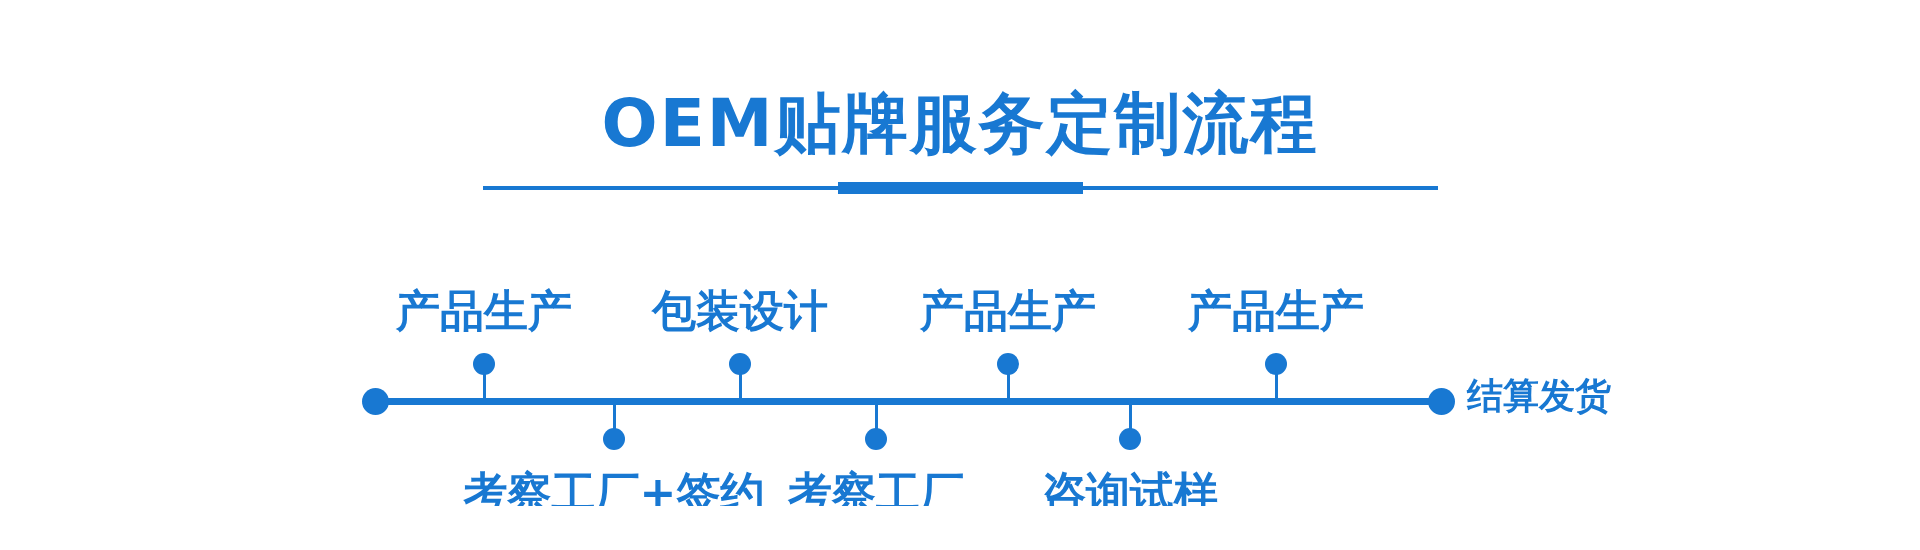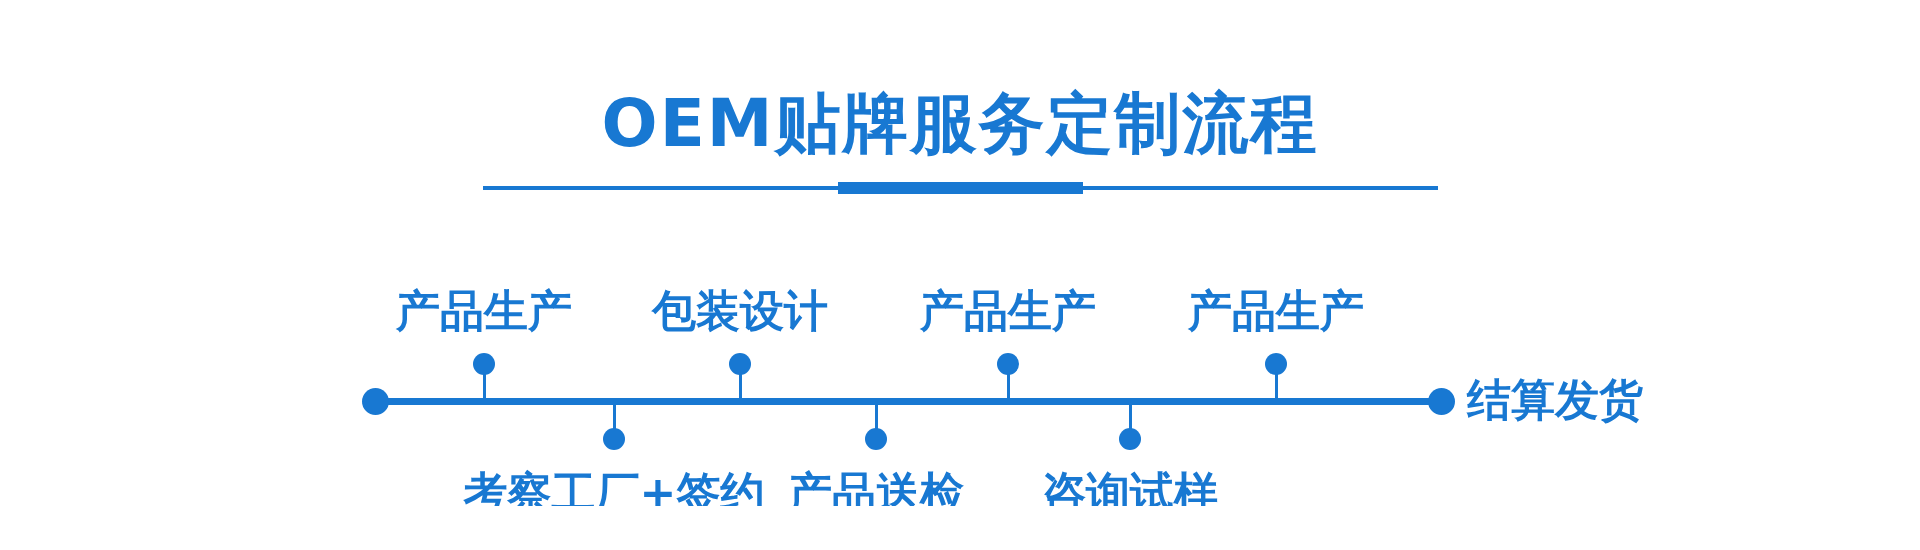--- a/index.html
+++ b/index.html
@@ -106,21 +106,21 @@
     color: var(--accent);
   }
   .node.above .step-label { bottom: 68px; }
   .node.below .step-label { top: 70px; }
 
   .end-label {
     position: absolute;
     left: 1467px;
     top: 357px;
     white-space: nowrap;
-    font-size: 44px;
+    font-size: 36px;
     line-height: 1;
     font-weight: bold;
     color: var(--accent);
   }
 </style>
 </head>
 <body>
 
 <div class="canvas">
 
@@ -144,21 +144,21 @@
     <div class="dot"></div>
   </div>
 
   <div class="node above n3">
     <div class="step-label">包装设计</div>
     <div class="stem"></div>
     <div class="dot"></div>
   </div>
 
   <div class="node below n4">
-    <div class="step-label">产品送检</div>
+    <div class="step-label">考察工厂</div>
     <div class="stem"></div>
     <div class="dot"></div>
   </div>
 
   <div class="node above n5">
     <div class="step-label">产品生产</div>
     <div class="stem"></div>
     <div class="dot"></div>
   </div>
 

